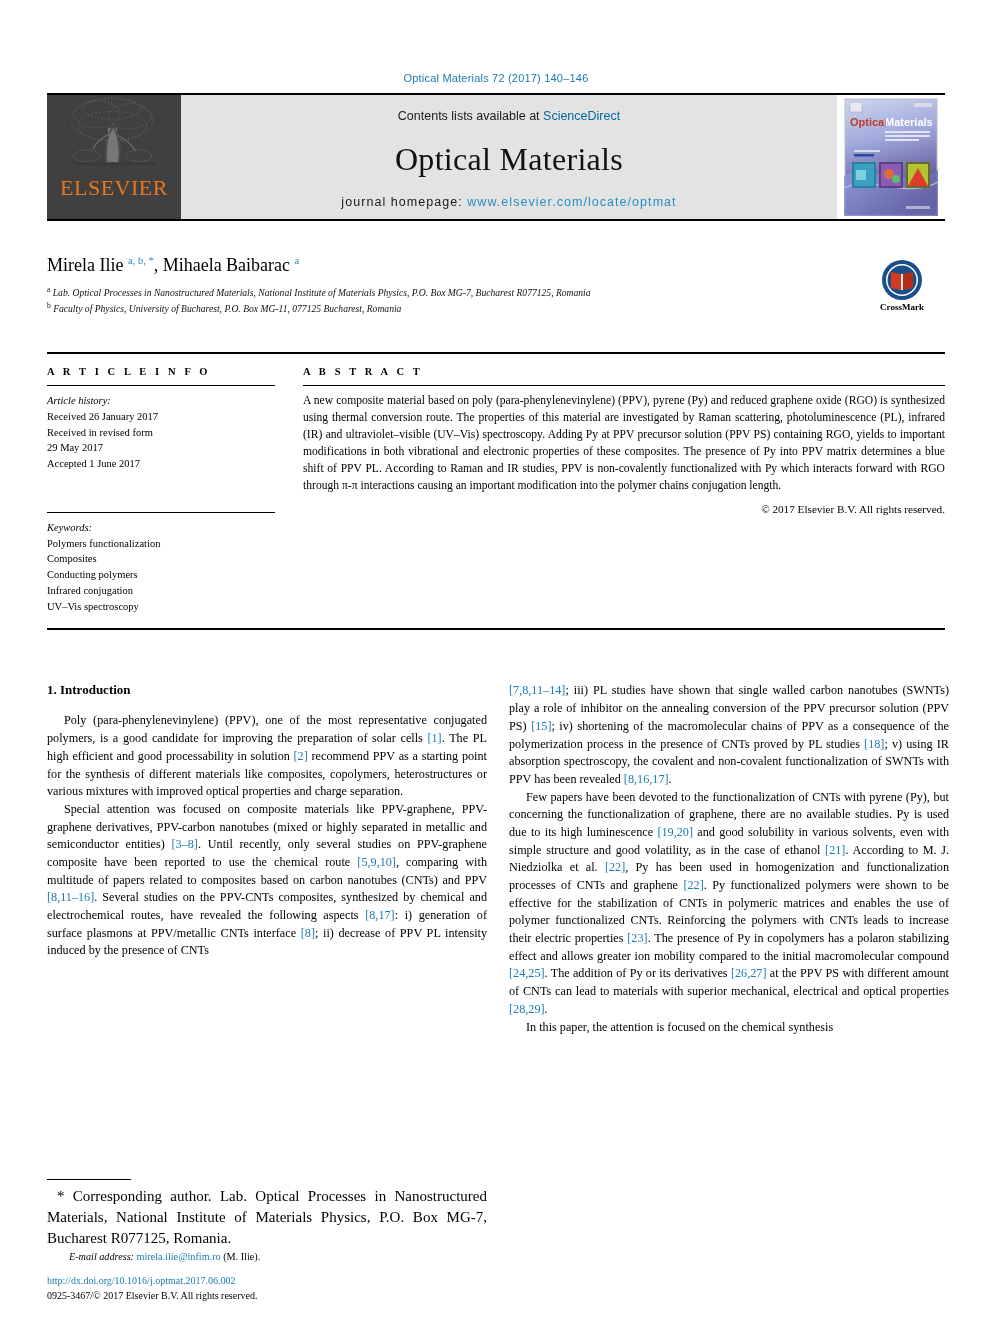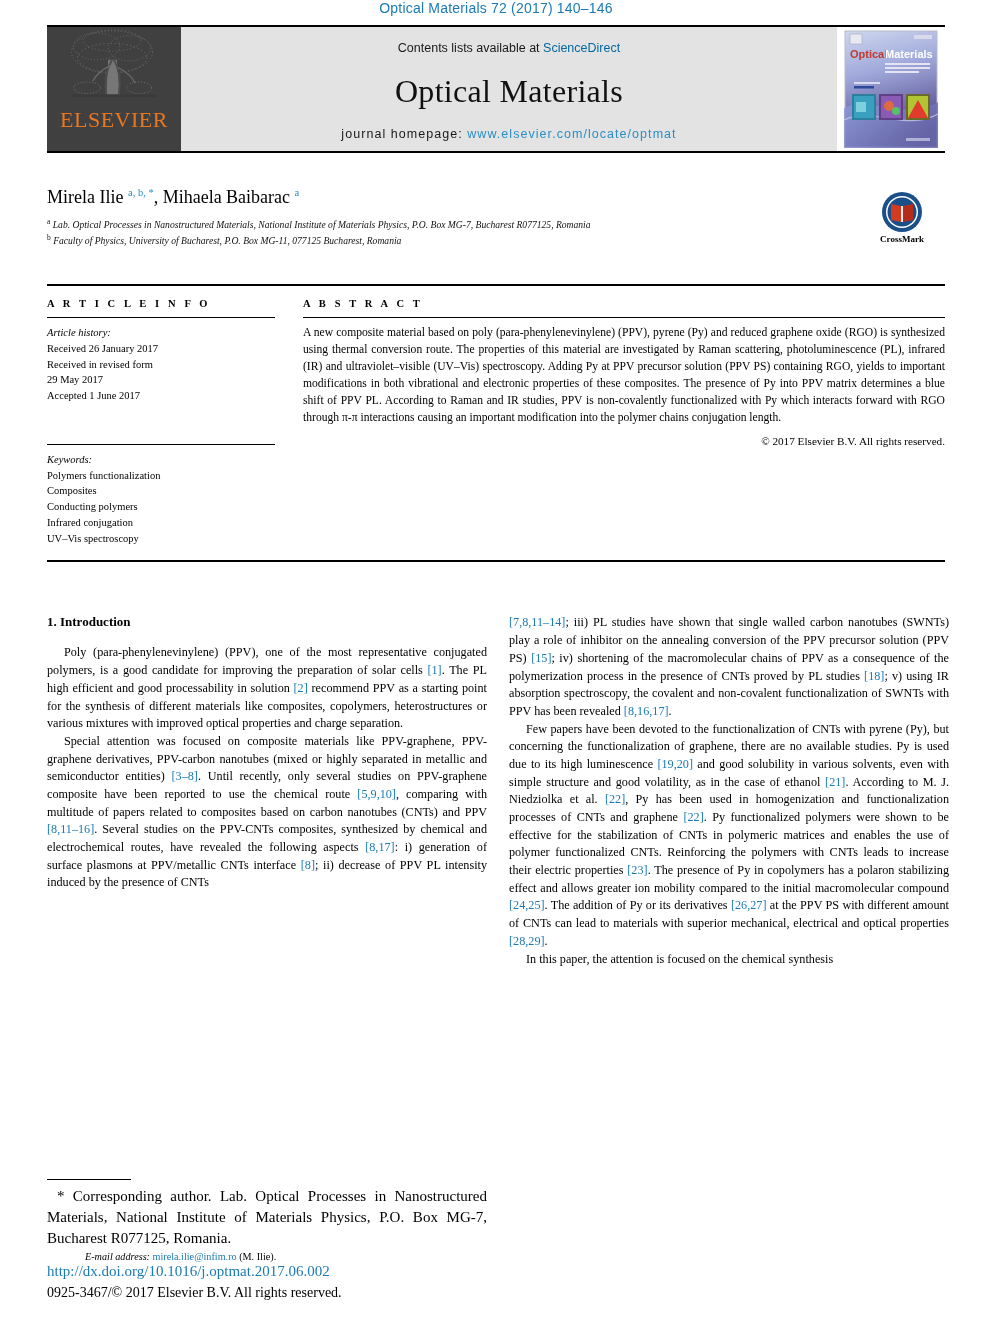--- a/index.html
+++ b/index.html
@@ -13,22 +13,23 @@
     color: #000;
     position: relative;
     overflow: hidden;
   }
   .page { position: relative; width: 992px; height: 1323px; padding: 0; }
 
   
   .running-head {
     text-align: center;
     font-family: "Liberation Sans", sans-serif;
-    font-size: 14px;
+    font-size: 11px;
     color: #1b7ab5;
+    padding-top: 72px;
     letter-spacing: .2px;
   }
 
   
   .masthead {
     margin: 9px 47px 0 47px;
     border-top: 2.5px solid #000;
     border-bottom: 2.5px solid #000;
     height: 128px;
     display: flex;
@@ -213,36 +214,36 @@
     font-size: 15px;
     line-height: 1.42;
     text-align: justify;
     text-indent: 10px;
   }
   .fn-email {
     font-size: 10.2px;
     line-height: 1.42;
     text-indent: 22px;
   }
-  .fn-email i { font-style: italic; margin-left: 16px; }
+  .fn-email i { font-style: italic; }
   .fn-email .mail { color: #1b7ab5; }
   .doi-block {
     position: absolute;
     left: 47px;
     bottom: 20px;
     width: 440px;
   }
   .doi-link {
     color: #1b7ab5;
-    font-size: 15px;
+    font-size: 10px;
     line-height: 1.45;
     display: block;
     text-decoration: none;
   }
-  .issn-line { font-size: 14px; line-height: 1.45; }
+  .issn-line { font-size: 10px; line-height: 1.45; }
 </style>
 </head>
 <body>
 
 <div class="page">
 
   <div class="running-head">Optical Materials 72 (2017) 140–146</div>
 
   <div class="masthead">
 

